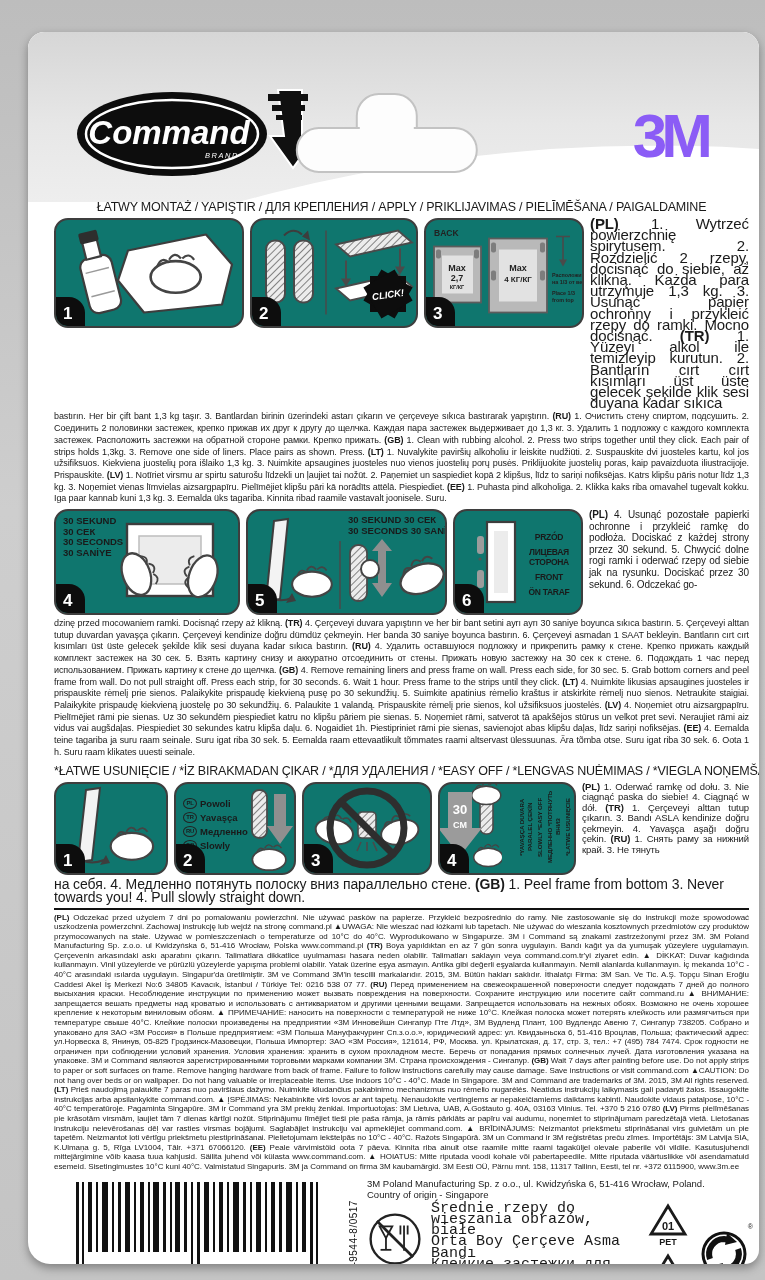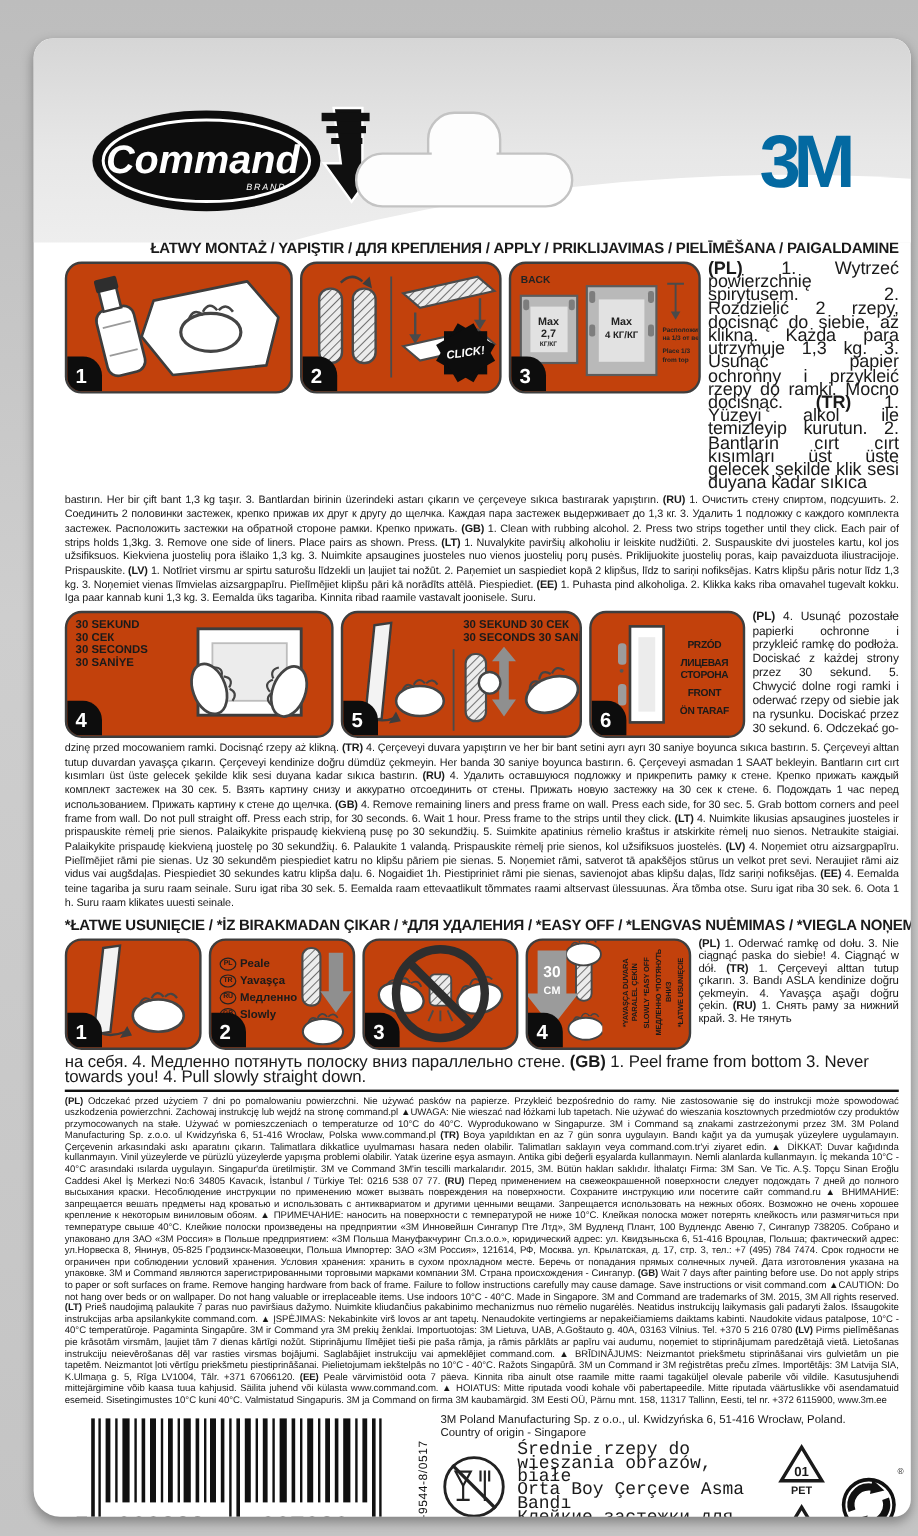--- a/index.html
+++ b/index.html
@@ -6,29 +6,29 @@
   html,body { width:765px; height:1280px; overflow:hidden; }
   body { background:linear-gradient(180deg,#bdbdbd,#cecece 40%,#c4c4c4); font-family:"Liberation Sans","DejaVu Sans",sans-serif; color:#1a1a1a; }
   .card { position:absolute; left:28px; top:32px; width:731px; height:1232px; background:#fff; border-radius:16px 16px 14px 22px; box-shadow:0 4px 10px rgba(0,0,0,.35); overflow:hidden; }
   .top-band { position:absolute; top:0; left:0; right:0; height:170px; overflow:hidden; background:linear-gradient(180deg,#d6d6d6,#e7e7e7 55%,#eeeeee); border-radius:16px 16px 0 0; }
   .swoosh { position:absolute; top:118px; left:-320px; width:1700px; height:900px; background:#fff; border-radius:50%; transform:rotate(-5deg); }
   .content { position:relative; z-index:1; padding:0 10px 0 26px; }
 
   
   .logo-row { position:relative; height:168px;text-align:right; }
   .command-logo { position:absolute; left:18px; top:52px; }
-  .threeM { position:absolute; right:42px; top:68px; font-size:62px; font-weight:900; letter-spacing:-6px; color:#0369a1; font-style:italic; font-style:normal; }
+  .threeM { position:absolute; right:42px; top:68px; font-size:62px; font-weight:900; letter-spacing:-6px; color:#8b5cf6; font-style:italic; font-style:normal; }
   .hang-hole { position:absolute; left:50%; top:58px; transform:translateX(-58%); }
 
   
-  .band-header { text-align:right; font-weight:700; font-size:12.5px; letter-spacing:-.2px; white-space:nowrap; }
+  .band-header { text-align:center; font-weight:400; font-size:12.5px; letter-spacing:-.2px; white-space:nowrap; }
 
   
   .step-row { display:flex; gap:6px; margin-top:4px; align-items:stretch; }
-  .panel { position:relative; border:2.5px solid #3e3e3e; border-radius:14px; background:#c2410c; flex:none; overflow:hidden; }
+  .panel { position:relative; border:2.5px solid #3e3e3e; border-radius:14px; background:#0f766e; flex:none; overflow:hidden; }
   .badge { position:absolute; left:0; bottom:0; width:29px; height:29px; background:#0d0d0d; color:#fff; font-weight:700; font-size:17px; border-radius:0 16px 0 10px; display:flex; align-items:flex-end; padding:0 0 2px 7px; }
   .col-text { font-size:15px; line-height:11.2px; text-align:justify; letter-spacing:-.1px; }
   .col-text b, .jblock b { font-weight:700; }
   .jblock { font-size:9px; line-height:11.7px; text-align:justify; letter-spacing:-.1px; margin-top:3px; }
 
   .time-list { position:absolute; left:7px; top:5px; font-size:9.5px; font-weight:700; line-height:10.5px; white-space:pre; }
   .front-labels { font-size:8.5px; font-weight:700; line-height:10px; letter-spacing:-.3px; text-align:center; }
   .front-labels div { margin-top:5px; }
 
   .burst { position:absolute; width:44px; height:44px; }
@@ -176,21 +176,21 @@
         </svg>
         <div class="badge">3</div>
       </div>
 
       <div class="col-text" style="flex:1"><b>(PL) </b>1. Wytrzeć powierzchnię spirytusem. 2. Rozdzielić 2 rzepy, docisnąć do siebie, aż klikną. Każda para utrzymuje 1,3 kg. 3. Usunąć papier ochronny i przykleić rzepy do ramki. Mocno docisnąć. <b>(TR) </b>1. Yüzeyi alkol ile temizleyip kurutun. 2. Bantların cırt cırt kısımları üst üste gelecek şekilde klik sesi duyana kadar sıkıca </div>
     </div>
 
     <div class="jblock">bastırın. Her bir çift bant 1,3 kg taşır. 3. Bantlardan birinin üzerindeki astarı çıkarın ve çerçeveye sıkıca bastırarak yapıştırın. <b>(RU) </b>1. Очистить стену спиртом, подсушить. 2. Соединить 2 половинки застежек, крепко прижав их друг к другу до щелчка. Каждая пара застежек выдерживает до 1,3 кг. 3. Удалить 1 подложку с каждого комплекта застежек. Расположить застежки на обратной стороне рамки. Крепко прижать. <b>(GB) </b>1. Clean with rubbing alcohol. 2. Press two strips together until they click. Each pair of strips holds 1,3kg. 3. Remove one side of liners. Place pairs as shown. Press. <b>(LT) </b>1. Nuvalykite paviršių alkoholiu ir leiskite nudžiūti. 2. Suspauskite dvi juosteles kartu, kol jos užsifiksuos. Kiekviena juostelių pora išlaiko 1,3 kg. 3. Nuimkite apsaugines juosteles nuo vienos juostelių porų pusės. Priklijuokite juostelių poras, kaip pavaizduota iliustracijoje. Prispauskite. <b>(LV) </b>1. Notīriet virsmu ar spirtu saturošu līdzekli un ļaujiet tai nožūt. 2. Paņemiet un saspiediet kopā 2 klipšus, līdz to sariņi nofiksējas. Katrs klipšu pāris notur līdz 1,3 kg. 3. Noņemiet vienas līmvielas aizsargpapīru. Pielīmējiet klipšu pāri kā norādīts attēlā. Piespiediet. <b>(EE) </b>1. Puhasta pind alkoholiga. 2. Klikka kaks riba omavahel tugevalt kokku. Iga paar kannab kuni 1,3 kg. 3. Eemalda üks tagariba. Kinnita ribad raamile vastavalt joonisele. Suru. </div>
 
     <div class="step-row">
-      <div class="panel" style="width:224px;height:106px">
+      <div class="panel" style="width:186px;height:106px">
         <div class="time-list"><span>30 SEKUND</span><br><span>30 СЕК</span><br><span>30 SECONDS</span><br><span>30 SANİYE</span></div>
         <svg width="181" height="101" viewBox="0 0 181 101" style="position:absolute;right:0;bottom:0">
           <rect x="70" y="12" width="86" height="72" fill="#fff" stroke="#3d3d3d" stroke-width="2.4"></rect>
           <rect x="82" y="24" width="62" height="48" fill="#ececec" stroke="#bdbdbd" stroke-width="1.5"></rect>
           <use href="#hand" x="58" y="42" width="50" height="40" transform="rotate(70 83 62)"></use>
           <use href="#hand" x="118" y="42" width="50" height="40" transform="rotate(-70 143 62)"></use>
         </svg>
         <div class="badge">4</div>
       </div>
 
@@ -245,21 +245,21 @@
           <polygon points="54,79 44,81 50,71" fill="#3d3d3d"></polygon>
           <use href="#hand" x="52" y="40" width="50" height="38"></use>
         </svg>
         <div class="badge">1</div>
       </div>
 
       <div class="panel" style="width:122px;height:93px;display:flex">
         <div class="lang-rows">
           <div class="lr">
               <span class="lang-code">PL</span>
-              <span>Peale</span>
+              <span>Powoli</span>
             </div>
           <div class="lr">
               <span class="lang-code">TR</span>
               <span>Yavaşça</span>
             </div>
           <div class="lr">
               <span class="lang-code">RU</span>
               <span>Медленно</span>
             </div>
           <div class="lr">

